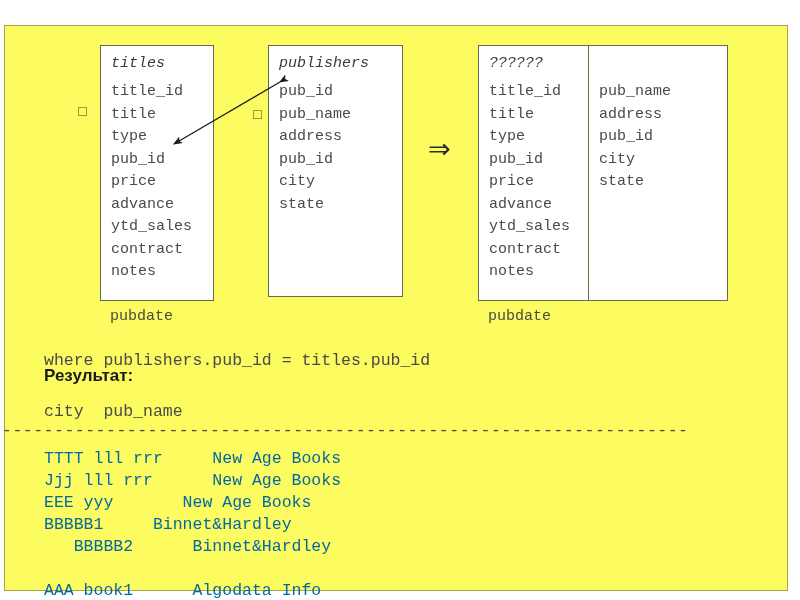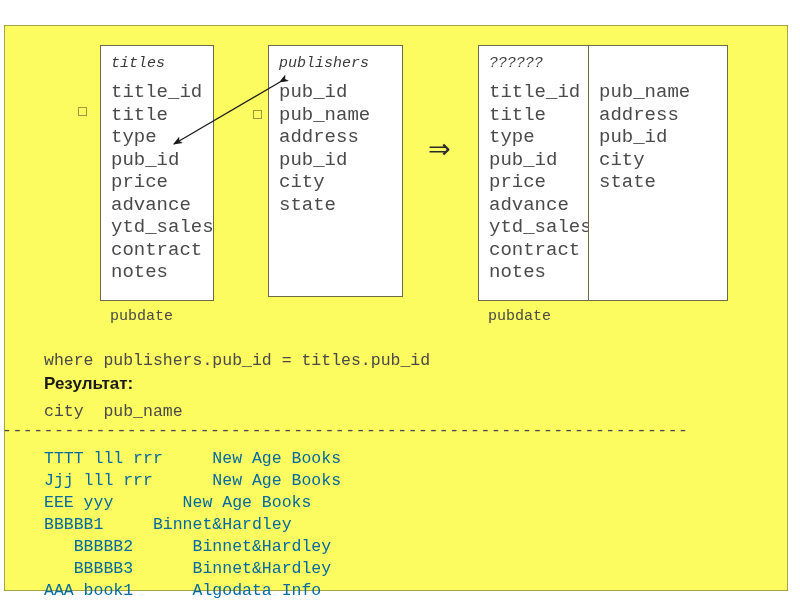--- a/index.html
+++ b/index.html
@@ -36,21 +36,21 @@
   }
   .ent-title {
     font-style: italic;
     font-size: 15px;
     color: #3a3a3a;
     line-height: 20px;
     white-space: pre;
     margin-bottom: 7px;
   }
   .ent-field {
-    font-size: 19px;
+    font-size: 15px;
     color: #4a4a4a;
     line-height: 22.5px;
     white-space: pre;
   }
   #box-titles   { left: 100px; top: 32px;  width: 114px; height: 256px; }
   #box-pubs     { left: 268px; top: 32px;  width: 135px; height: 252px; }
   #box-res-left { left: 478px; top: 32px;  width: 111px; height: 256px; }
   #box-res-right{ left: 588px; top: 32px;  width: 140px; height: 256px; }
 
   
@@ -96,21 +96,21 @@
     line-height: 24px;
     white-space: pre;
     letter-spacing: 0px;
   }
   #sql-1 { left: 44px; top: 288px; }
   #sql-2 { left: 44px; top: 312px; }
   #sql-3 { left: 44px; top: 336px; }
 
   #result-label {
     position: absolute;
-    left: 44px; top: 360px;
+    left: 44px; top: 352px;
     font-family: "Liberation Sans", "DejaVu Sans", sans-serif;
     font-size: 17px;
     font-weight: bold;
     color: #1a1a1a;
     line-height: 22px;
     white-space: pre;
   }
 
   #res-head { left: 44px; top: 387px; }
 
@@ -217,17 +217,16 @@
 
   <div id="result-label">Результат:</div>
   <div class="code-line" id="res-head">city  pub_name</div>
   <div id="res-rule">------------------------------------------------------------------</div>
 
   <div class="res-row r0">TTTT lll rrr     New Age Books</div>
   <div class="res-row r1">Jjj lll rrr      New Age Books</div>
   <div class="res-row r2">EEE yyy       New Age Books</div>
   <div class="res-row r3">BBBBB1     Binnet&amp;Hardley</div>
   <div class="res-row r4">   BBBBB2      Binnet&amp;Hardley</div>
-  <div class="res-row r5">   BBBBB3      Binnet&amp;Hardley</div>
   <div class="res-row r6">AAA book1      Algodata Info</div>
   <div class="res-row r7">AAA book2      Algodata Info</div>
 
 </div>
 
 </body></html>

